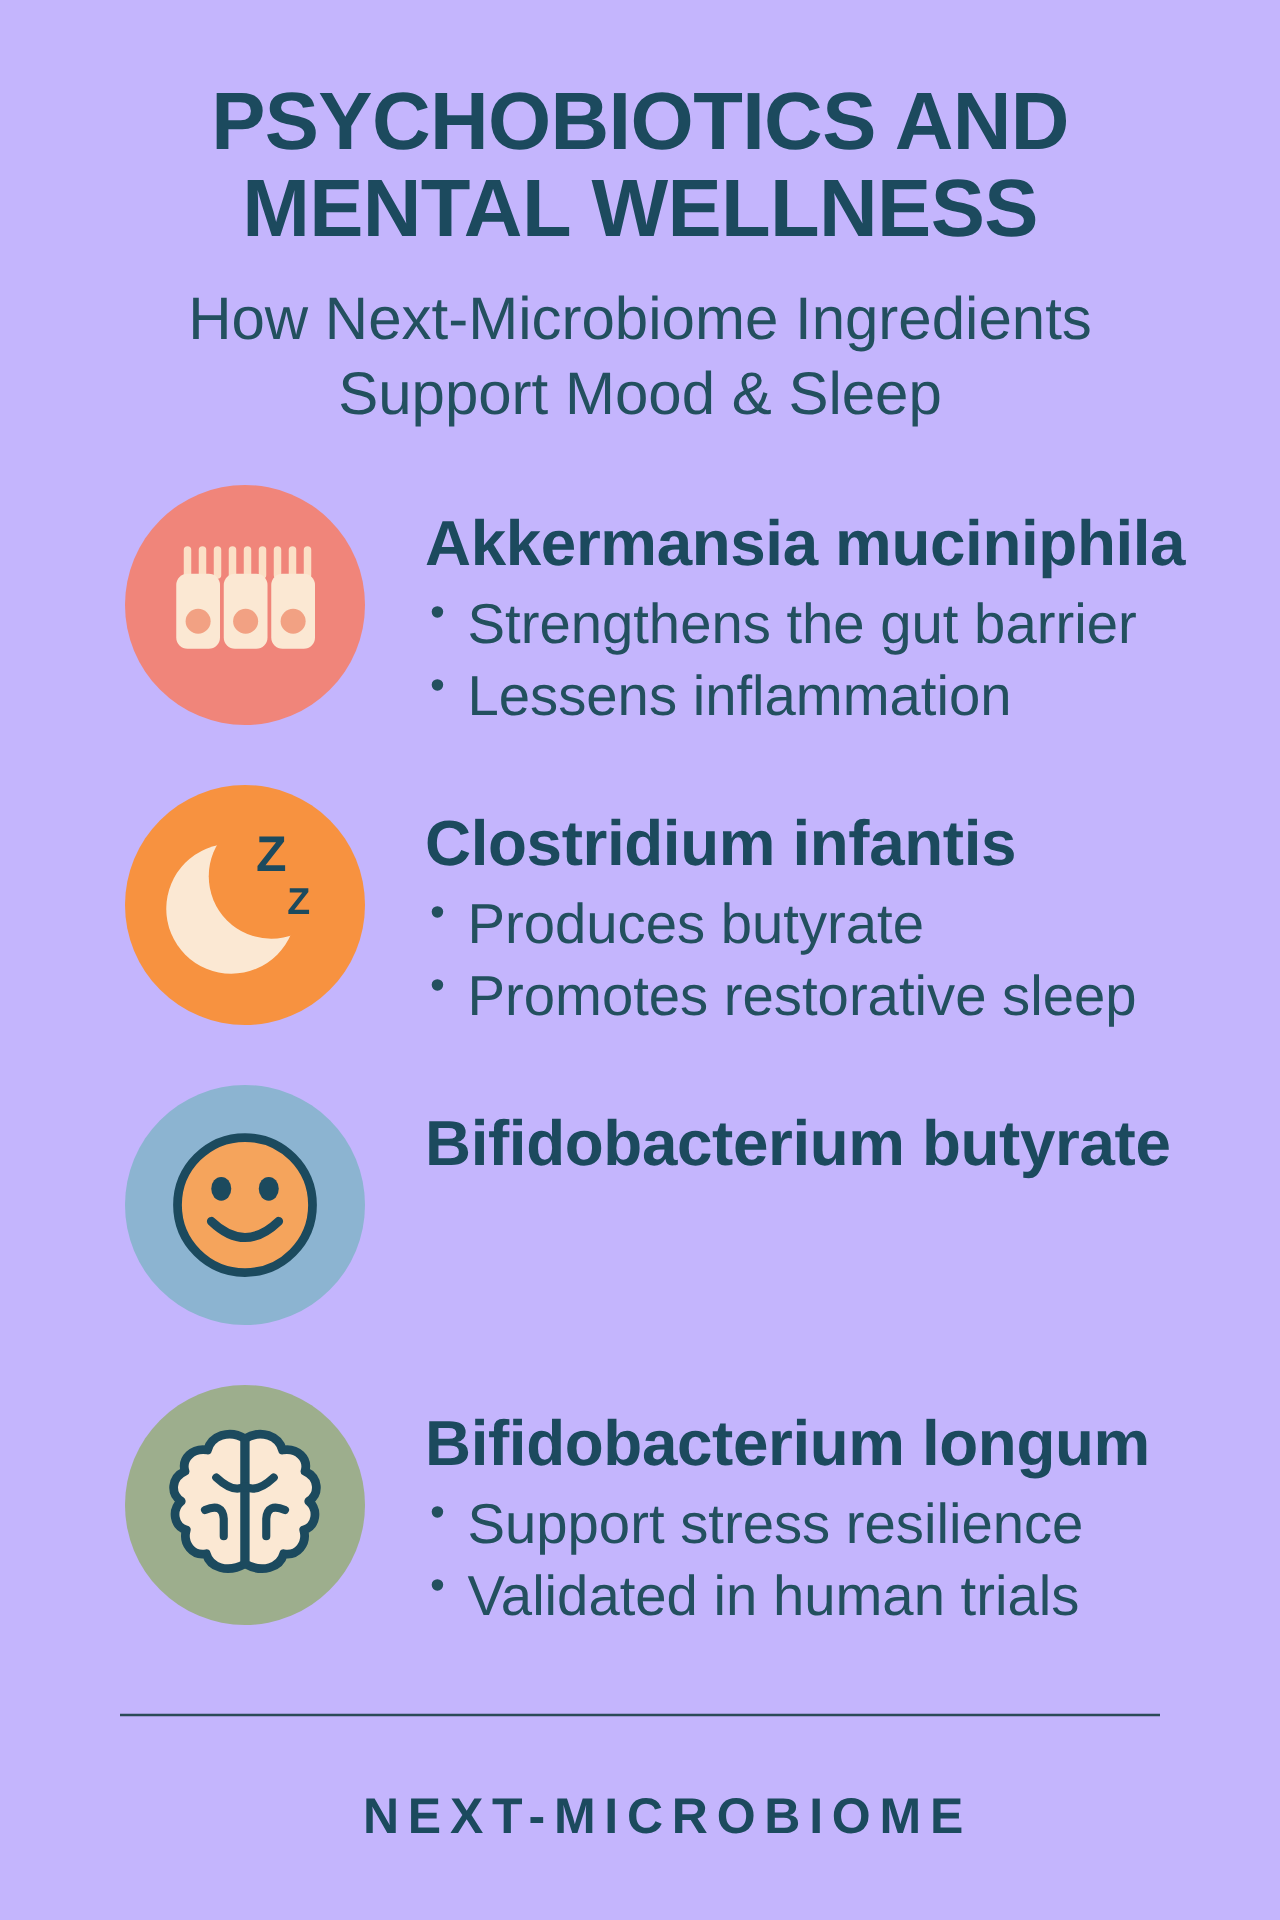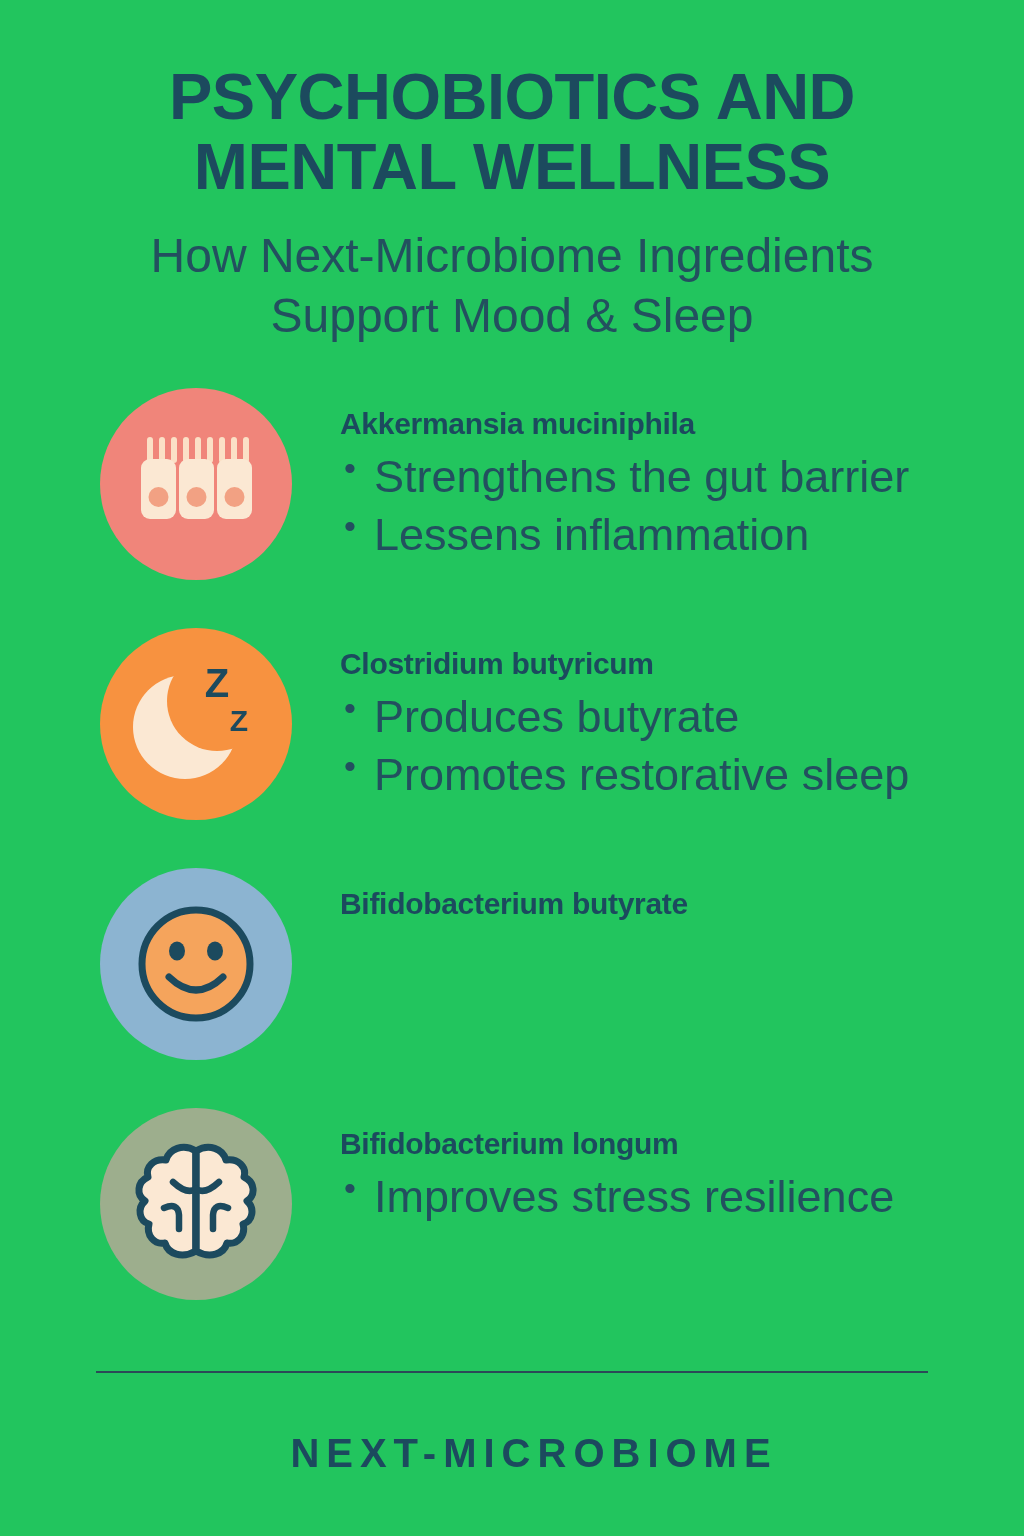--- a/index.html
+++ b/index.html
@@ -5,21 +5,21 @@
   * { margin:0; padding:0; box-sizing:border-box; }
   html, body {
     width:1024px; height:1536px;
     background:#FBDCC8;
     font-family:"Liberation Sans", sans-serif;
     overflow:hidden;
   }
   .poster{
     position:relative;
     width:1024px; height:1536px;
-    background:#22c55e;
+    background:#c4b5fd;
   }
 
   
   .header{
     padding-top:62px;
     text-align:center;
   }
   .title{
     color:#1C4A5E;
     font-size:65px;
@@ -61,21 +61,21 @@
     margin-top:6px;
   }
   .icon-wrap svg{ display:block; }
 
   .row-text{
     margin-left:48px;
     padding-top:26px;
   }
   .row-title{
     color:#1C4A5E;
-    font-size:30px;
+    font-size:51px;
     font-weight:bold;
     line-height:1.05;
     letter-spacing:-0.3px;
   }
   .bullets{ list-style:none; margin-top:8px; }
   .bullets li{
     color:#23505F;
     font-size:45px;
     font-weight:400;
     line-height:1.30;
@@ -179,21 +179,21 @@
               <circle cx="96" cy="52" r="50" fill="black"></circle>
             </mask>
           </defs>
           <rect x="0" y="0" width="150" height="150" fill="#FBE8D3" mask="url(#moonmask)"></rect>
 
           <text x="96" y="48" font-family="Liberation Sans, sans-serif" font-size="40" font-weight="bold" fill="#1C4A5E" text-anchor="middle">Z</text>
           <text x="118" y="82" font-family="Liberation Sans, sans-serif" font-size="30" font-weight="bold" fill="#1C4A5E" text-anchor="middle">Z</text>
         </svg>
       </div>
       <div class="row-text">
-        <div class="row-title">Clostridium butyricum</div>
+        <div class="row-title">Clostridium infantis</div>
         <ul class="bullets">
           <li>Produces butyrate</li>
           <li>Promotes restorative sleep</li>
         </ul>
       </div>
     </div>
 
     <div class="row">
       <div class="icon-wrap c-blue">
         <svg width="150" height="150" viewBox="0 0 150 150">
@@ -236,21 +236,22 @@
             <path d="M52 53 Q66 66 75 60"></path>
             <path d="M43 79 Q57 73 58 86 L58 100"></path>
             <path d="M98 53 Q84 66 75 60"></path>
             <path d="M107 79 Q93 73 92 86 L92 100"></path>
           </g>
         </svg>
       </div>
       <div class="row-text">
         <div class="row-title">Bifidobacterium longum</div>
         <ul class="bullets">
-          <li>Improves stress resilience</li>
+          <li>Support stress resilience</li>
+          <li>Validated in human trials</li>
         </ul>
       </div>
     </div>
 
   </div>
 
   <div class="footer">
     <div class="rule"></div>
     <div class="brand">NEXT-MICROBIOME</div>
   </div>

